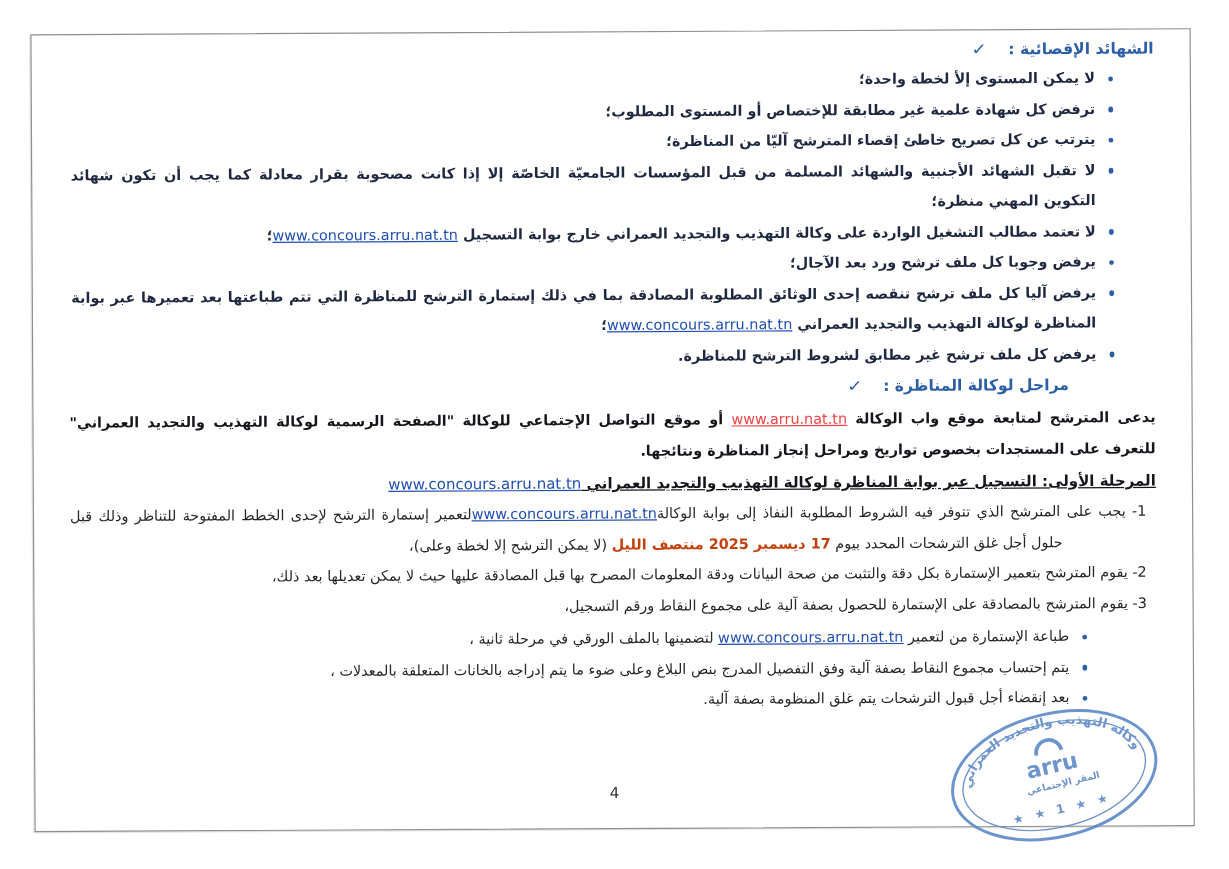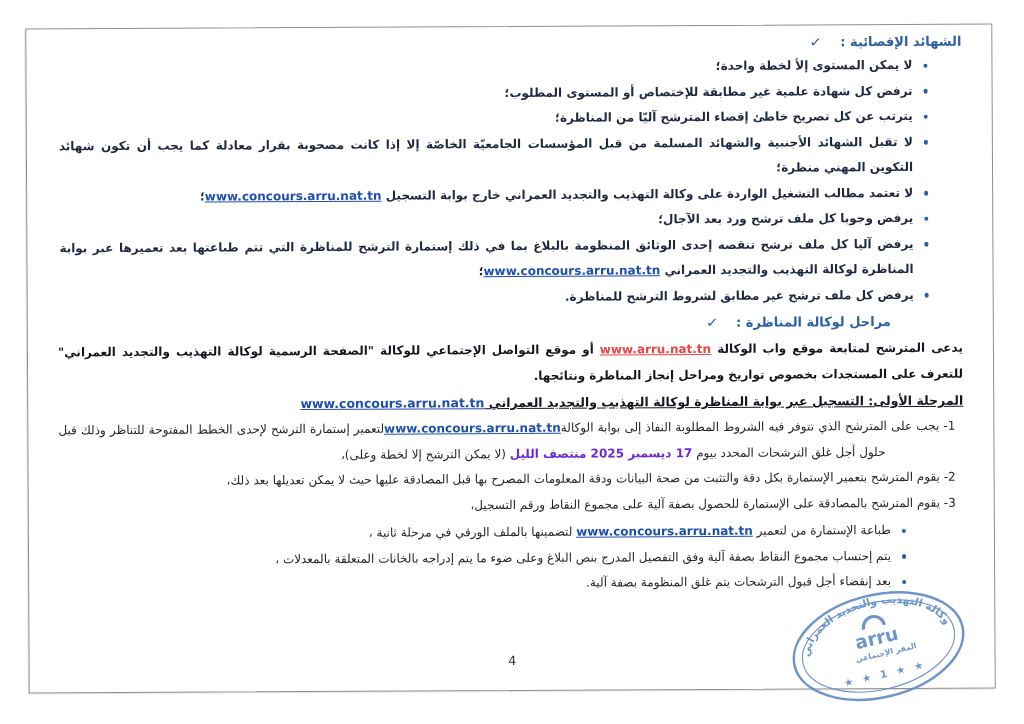--- a/index.html
+++ b/index.html
@@ -28,32 +28,32 @@
   .check-heading .check{margin-right:14px;display:inline-block;transform:scaleX(1.2);}
   .h2{margin-right:72px;margin-top:2px;}
   
   .blt{position:relative;padding-right:17px;line-height:25.5px;font-weight:bold;color:var(--body-dark);}
   .grp1{margin-right:32px;margin-left:2px;}
   .grp2{margin-right:56px;margin-left:2px;font-weight:normal;color:var(--step-dark);}
   .dot{position:absolute;right:2px;top:10.5px;width:4.5px;height:4.5px;border-radius:50%;
        background:var(--heading-blue);}
   .justify{text-align:justify;}
   
-  .url{direction:ltr;unicode-bidi:isolate;color:var(--link-blue);font-weight:bold;
+  .url{direction:ltr;unicode-bidi:isolate;color:var(--link-blue);font-weight:normal;
        text-decoration:underline;cursor:pointer;}
   .url.dark{color:#ef4444;}
   
   .intro{font-weight:bold;color:#15151c;line-height:25.5px;margin-top:3px;text-align:justify;}
   .stage-title{margin-top:1px;line-height:26px;font-size:12.5px;}
   .stage-title .st{font-weight:bold;color:#15151c;text-decoration:underline;}
   
   .step{position:relative;line-height:25.5px;color:var(--step-dark);
         padding-right:74px;text-indent:-70px;margin-right:4px;text-align:justify;}
   .step .num{unicode-bidi:isolate;}
-  .step .bold{font-weight:bold;color:#6d28d9;margin-top:30px;}
+  .step .bold{font-weight:bold;color:#c2410c;margin-top:30px;}
   
   .stamp{position:absolute;right:24px;bottom:-15px;width:184px;height:114px;
          transform:rotate(-13deg);opacity:0.88;}
   .page-num{position:absolute;left:50%;bottom:22px;transform:translateX(-50%);
             color:#333;font-size:12.5px;}
 </style>
 </head>
 <body>
 
 <div class="sheet">
@@ -83,21 +83,21 @@
     <div class="blt grp1">
       <span class="dot"></span>
       <span>لا تعتمد مطالب التشغيل الواردة على وكالة التهذيب والتجديد العمراني خارج بوابة التسجيل </span><span class="url">www.concours.arru.nat.tn</span><span>؛</span>
     </div>
     <div class="blt grp1">
       <span class="dot"></span>
       <span>يرفض وجوبا كل ملف ترشح ورد بعد الآجال؛</span>
     </div>
     <div class="blt grp1 justify">
       <span class="dot"></span>
-      <span>يرفض آليا كل ملف ترشح تنقصه إحدى الوثائق المنظومة بالبلاغ بما في ذلك إستمارة الترشح للمناظرة التي تتم طباعتها بعد تعميرها عبر بوابة المناظرة لوكالة التهذيب والتجديد العمراني </span><span class="url">www.concours.arru.nat.tn</span><span>؛</span>
+      <span>يرفض آليا كل ملف ترشح تنقصه إحدى الوثائق المطلوبة المصادقة بما في ذلك إستمارة الترشح للمناظرة التي تتم طباعتها بعد تعميرها عبر بوابة المناظرة لوكالة التهذيب والتجديد العمراني </span><span class="url">www.concours.arru.nat.tn</span><span>؛</span>
     </div>
     <div class="blt grp1">
       <span class="dot"></span>
       <span>يرفض كل ملف ترشح غير مطابق لشروط الترشح للمناظرة.</span>
     </div>
 
     <div class="check-heading h2">
       <span>مراحل لوكالة المناظرة :</span>
       <span class="check">✓</span>
     </div>

